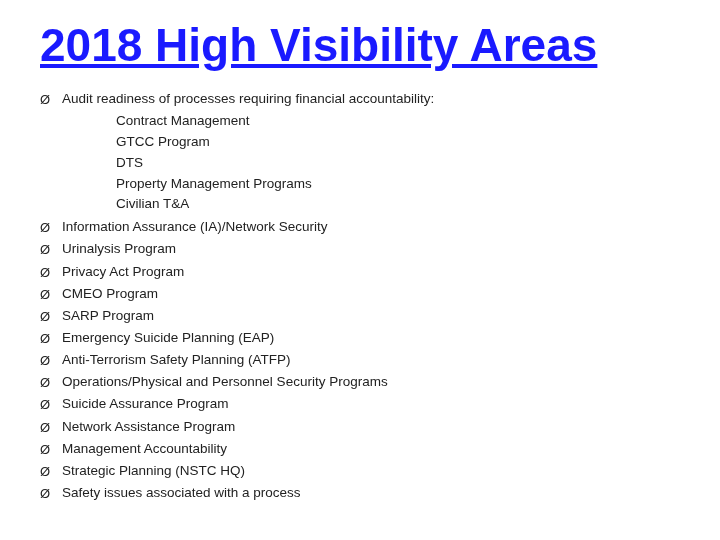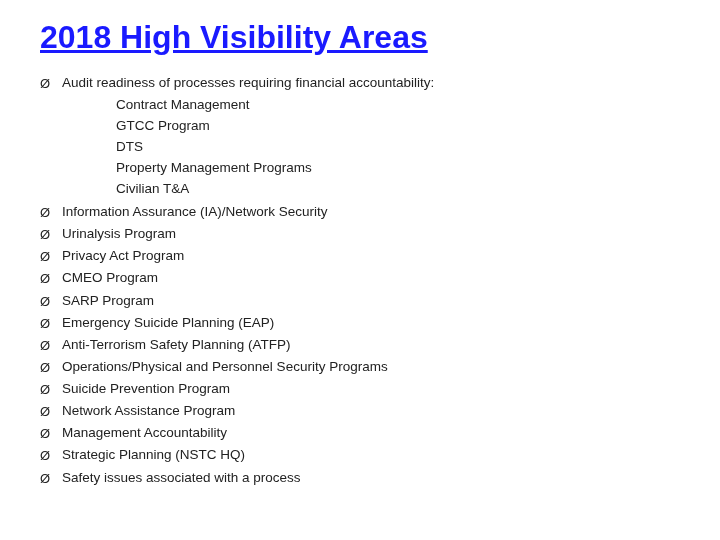--- a/index.html
+++ b/index.html
@@ -11,21 +11,21 @@
     body {
       background: #ffffff;
       font-family: Arial, sans-serif;
       width: 720px;
       height: 540px;
       overflow: hidden;
       padding: 20px 40px;
     }
 
     .page-title {
-      font-size: 32px;
+      font-size: 46px;
       font-weight: bold;
       color: #1a1aff;
       text-decoration: underline;
       margin-bottom: 18px;
       line-height: 1.1;
     }
 
     .content-area {
       font-size: 13.5px;
       color: #222;
@@ -111,21 +111,21 @@
       <div class="bullet-row">
         <span class="bullet-char">Ø</span>
         <span class="bullet-text">Anti-Terrorism Safety Planning (ATFP)</span>
       </div>
       <div class="bullet-row">
         <span class="bullet-char">Ø</span>
         <span class="bullet-text">Operations/Physical and Personnel Security Programs</span>
       </div>
       <div class="bullet-row">
         <span class="bullet-char">Ø</span>
-        <span class="bullet-text">Suicide Prevention Program</span>
+        <span class="bullet-text">Suicide Assurance Program</span>
       </div>
       <div class="bullet-row">
         <span class="bullet-char">Ø</span>
         <span class="bullet-text">Network Assistance Program</span>
       </div>
       <div class="bullet-row">
         <span class="bullet-char">Ø</span>
         <span class="bullet-text">Management Accountability</span>
       </div>
       <div class="bullet-row">

